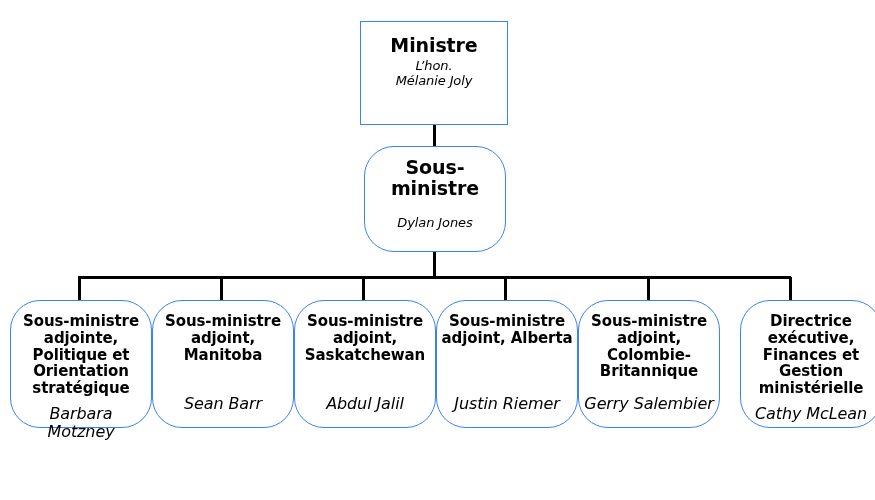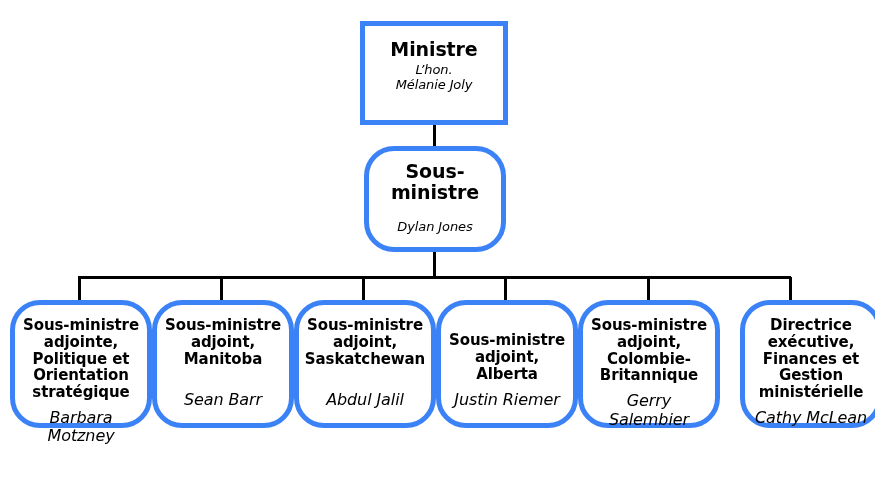--- a/index.html
+++ b/index.html
@@ -24,21 +24,21 @@
     position: absolute;
     left: 0;
     top: 0;
     width: 875px;
     height: 500px;
     pointer-events: none;
   }
   .node {
     position: absolute;
     box-sizing: border-box;
-    border: 5px solid #3b82f6;
+    border: 1px solid #3b82f6;
     background: #ffffff;
     display: flex;
     flex-direction: column;
     align-items: center;
     text-align: center;
     color: #000000;
     z-index: 2;
   }
   .node.square  { border-radius: 0; }
   .node.rounded { border-radius: 30px; }
@@ -133,21 +133,21 @@
   <div class="node rounded row-node" id="node-report-1" style="left:152px;">
     <div class="node-title">Sous-ministre adjoint, Manitoba</div>
     <div class="node-person">Sean Barr</div>
   </div>
 
   <div class="node rounded row-node" id="node-report-2" style="left:294px;">
     <div class="node-title">Sous-ministre adjoint, Saskatchewan</div>
     <div class="node-person">Abdul Jalil</div>
   </div>
 
-  <div class="node rounded row-node" id="node-report-3" style="left:436px;justify-content:flex-end;">
+  <div class="node rounded row-node" id="node-report-3" style="left:436px;">
     <div class="node-title">Sous-ministre adjoint, Alberta</div>
     <div class="node-person">Justin Riemer</div>
   </div>
 
   <div class="node rounded row-node" id="node-report-4" style="left:578px;">
     <div class="node-title">Sous-ministre adjoint, Colombie-Britannique</div>
     <div class="node-person">Gerry Salembier</div>
   </div>
 
   <div class="node rounded row-node" id="node-report-5" style="left:740px;">

